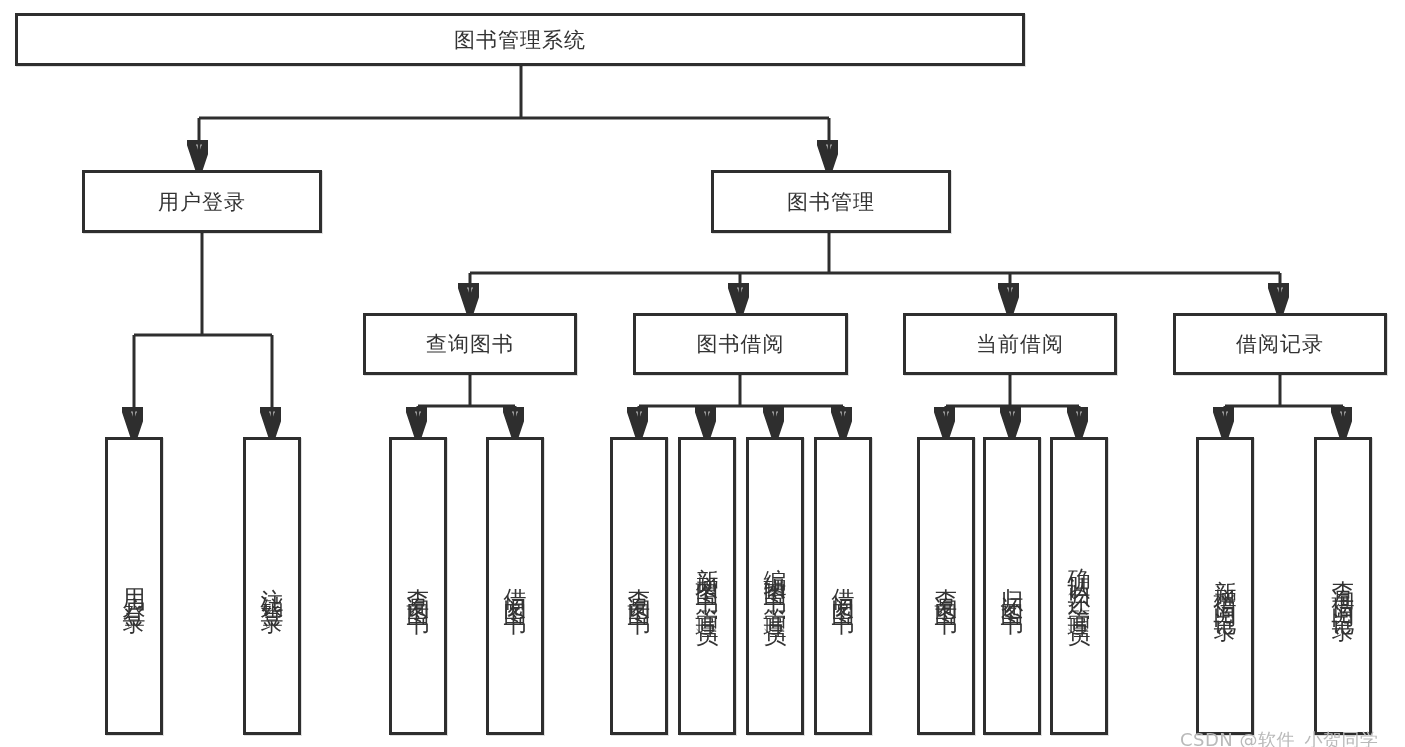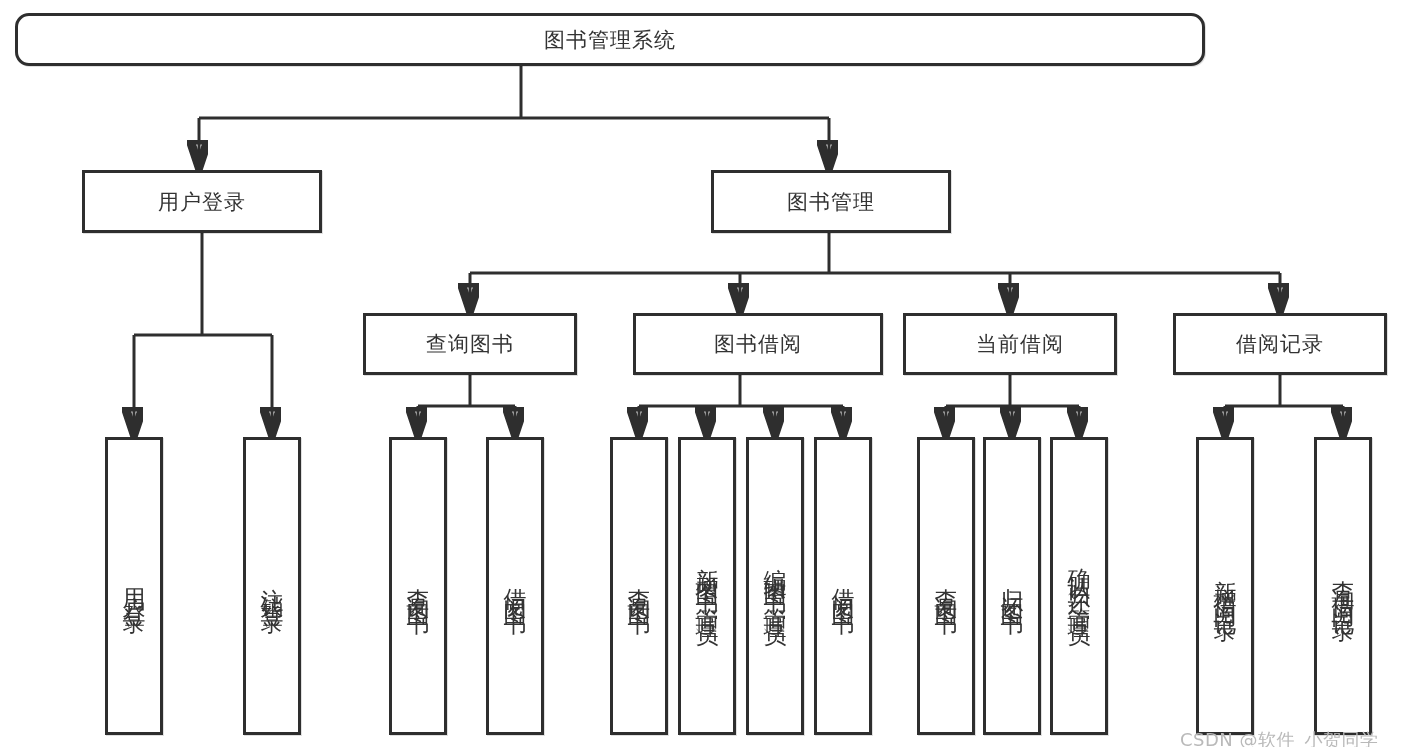--- a/index.html
+++ b/index.html
@@ -33,26 +33,26 @@
     position:absolute;
     left:1180px;top:716px;
     font-size:18px;
     color:#b9b9b9;
     white-space:nowrap;
     z-index:5;
     letter-spacing:0.5px;
     margin-top:12px;
   }
   
-  .root{left:15px;top:13px;width:1190px;height:53px;border-radius:14px;}
+  .root{left:15px;top:13px;width:1010px;height:53px;}
   .l2a{left:82px;top:170px;width:240px;height:63px;}
   .l2b{left:711px;top:170px;width:240px;height:63px;}
   .l3{top:313px;height:62px;width:214px;}
   .l3a{left:363px;}
-  .l3b{left:633px;width:250px;}
+  .l3b{left:633px;width:215px;}
   .l3c{left:903px;padding-left:20px;}
   .l3d{left:1173px;}
   .leaf{top:437px;width:58px;height:298px;}
   .lf1{left:105px;}  .lf2{left:243px;}
   .lf3{left:389px;}  .lf4{left:486px;}
   .lf5{left:610px;}  .lf6{left:678px;}
   .lf7{left:746px;}  .lf8{left:814px;}
   .lf9{left:917px;}  .lf10{left:983px;}
   .lf11{left:1050px;}
   .lf12{left:1196px;} .lf13{left:1314px;}

